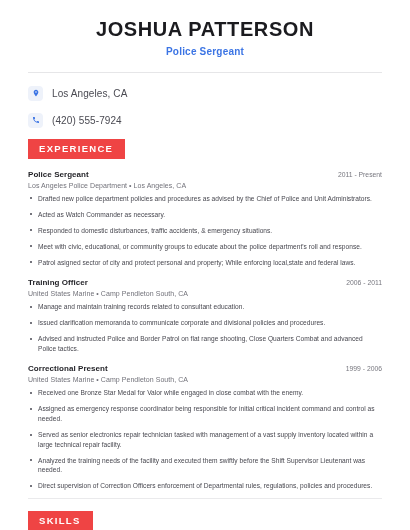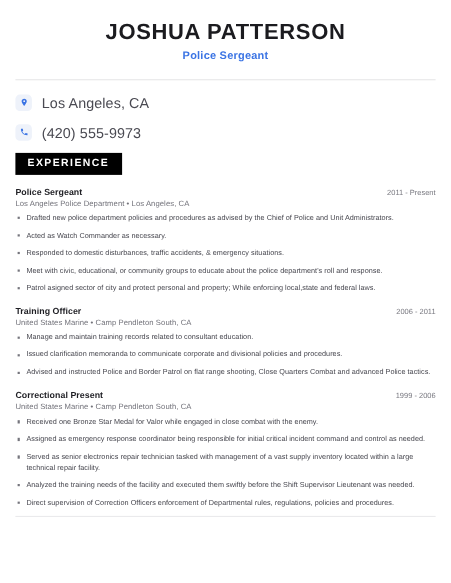--- a/index.html
+++ b/index.html
@@ -14,21 +14,21 @@
     font-family: "Liberation Sans", sans-serif;
     color: #333333;
     -webkit-font-smoothing: antialiased;
   }
   .page {
     width: 410px;
     height: 530px;
     position: relative;
     background: #ffffff;
     box-sizing: border-box;
-    padding: 0 14px;
+    padding: 0 28px;
     overflow: hidden;
   }
 
   
   .header {
     padding-top: 18px;
     text-align: center;
   }
   .name {
     font-size: 20px;
@@ -67,30 +67,30 @@
     border-radius: 4px;
     background: #eef2fa;
     display: flex;
     align-items: center;
     justify-content: center;
     flex: 0 0 auto;
     margin-right: 9px;
   }
   .contact-icon svg { display: block; }
   .contact-text {
-    font-size: 13px;
+    font-size: 10px;
     color: #4a4a52;
     letter-spacing: 0.1px;
   }
 
   
   .section { margin-top: 4px; }
   .section-title {
     display: inline-block;
-    background: #000000;
+    background: #ef4444;
     color: #ffffff;
     font-size: 9.5px;
     font-weight: bold;
     letter-spacing: 1.3px;
     padding: 5px 12px 5px 11px;
     line-height: 1;
   }
 
   
   .entry { margin-top: 11px; }
@@ -170,21 +170,21 @@
       </span>
       <span class="contact-text">Los Angeles, CA</span>
     </div>
 
     <div class="contact-row">
       <span class="contact-icon">
         <svg width="8" height="8" viewBox="0 0 24 24" fill="#3b74e4">
           <path d="M6.6 10.8c1.4 2.8 3.8 5.1 6.6 6.6l2.2-2.2c.3-.3.7-.4 1-.2 1.2.4 2.4.6 3.6.6.6 0 1 .4 1 1V20c0 .6-.4 1-1 1C10.6 21 3 13.4 3 4c0-.6.4-1 1-1h3.5c.6 0 1 .4 1 1 0 1.3.2 2.5.6 3.6.1.3 0 .7-.2 1l-2.3 2.2z"></path>
         </svg>
       </span>
-      <span class="contact-text">(420) 555-9973</span>
+      <span class="contact-text">(420) 555-7924</span>
     </div>
 
   </div>
 
   <div class="section">
     <div class="section-title">EXPERIENCE</div>
 
     
     <div class="entry">
       <div class="entry-head">
@@ -227,16 +227,17 @@
         <li>Assigned as emergency response coordinator being responsible for initial critical incident command and control as needed.</li>
         <li>Served as senior electronics repair technician tasked with management of a vast supply inventory located within a large technical repair facility.</li>
         <li>Analyzed the training needs of the facility and executed them swiftly before the Shift Supervisor Lieutenant was needed.</li>
         <li>Direct supervision of Correction Officers enforcement of Departmental rules, regulations, policies and procedures.</li>
       </ul>
     </div>
   </div>
 
   <div class="skills-section">
     <hr class="skills-divider">
+    <div class="section-title">SKILLS</div>
     
   </div>
 
 </div>
 
 </body></html>

